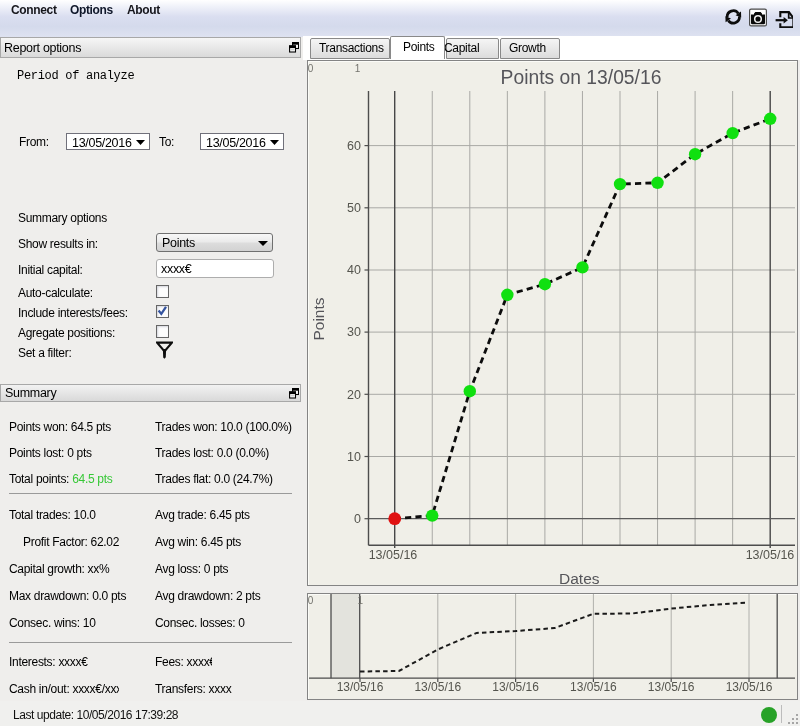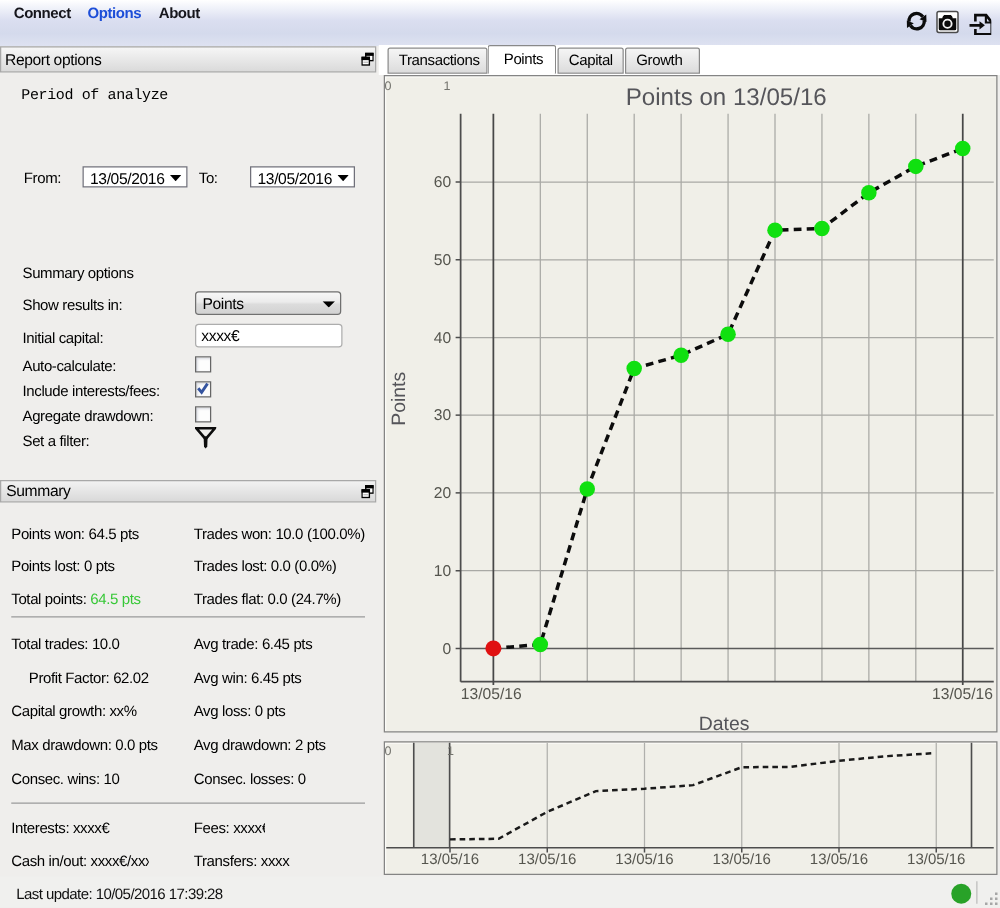--- a/index.html
+++ b/index.html
@@ -9,21 +9,21 @@
   .abs { position:absolute; }
   .lbl { position:absolute; letter-spacing:-0.3px; white-space:nowrap; }
 </style>
 </head>
 <body>
 <div id="wrap" style="position:absolute;left:0;top:0;width:800px;height:726px;transform:translateZ(0);">
 
 <div class="abs" style="left:0;top:0;width:800px;height:37px;
   background:linear-gradient(180deg,#ffffff 0%,#f1f3fa 16%,#dadef0 45%,#d4daec 72%,#dee2f1 100%);"></div>
 <span class="lbl" style="left:11px;top:3px;font-size:12px;font-weight:bold;letter-spacing:-0.35px;color:#16161c;">Connect</span>
-<span class="lbl" style="left:70px;top:3px;font-size:12px;font-weight:bold;letter-spacing:-0.35px;color:#1d4ed8;">Options</span>
+<span class="lbl" style="left:70px;top:3px;font-size:12px;font-weight:bold;letter-spacing:-0.35px;color:#0f172a;">Options</span>
 <span class="lbl" style="left:127px;top:3px;font-size:12px;font-weight:bold;letter-spacing:-0.35px;color:#16161c;">About</span>
 
 <svg class="abs" style="left:725px;top:8px;" width="68" height="20" viewBox="0 0 68 20">
 
   <g stroke="#0c0c0c" stroke-width="2.7" fill="none">
     <path d="M 2.2 9.4 A 6.1 6.1 0 0 1 13.3 5.4"></path>
     <path d="M 14.4 8.4 A 6.1 6.1 0 0 1 3.3 12.4"></path>
   </g>
   <g fill="#0c0c0c" stroke="none">
     <path d="M 16.0 3.5 L 10.6 7.3 L 16.2 9.5 Z"></path>
@@ -89,21 +89,21 @@
 
 <span class="lbl" style="left:18px;top:286px;">Auto-calculate:</span>
 <div class="abs" style="left:156px;top:285px;width:13px;height:13px;border:1px solid #666666;background:#fdfdfd;box-shadow:inset 1px 1px 2px #d4d6dd;"></div>
 
 <span class="lbl" style="left:18px;top:306px;">Include interests/fees:</span>
 <div class="abs" style="left:156px;top:305px;width:13px;height:13px;border:1px solid #666666;background:#fdfdfd;box-shadow:inset 1px 1px 2px #d4d6dd;"></div>
 <svg class="abs" style="left:157px;top:305px" width="11" height="12" viewBox="0 0 11 12">
   <path d="M1.6 5.6 L4.3 8.9 L9 1.9" fill="none" stroke="#35549f" stroke-width="2.3"></path>
 </svg>
 
-<span class="lbl" style="left:18px;top:326px;">Agregate drawdown:</span>
+<span class="lbl" style="left:18px;top:326px;">Agregate positions:</span>
 <div class="abs" style="left:156px;top:325px;width:13px;height:13px;border:1px solid #666666;background:#fdfdfd;box-shadow:inset 1px 1px 2px #d4d6dd;"></div>
 
 <span class="lbl" style="left:18px;top:346px;">Set a filter:</span>
 <svg class="abs" style="left:156px;top:341px" width="17" height="19" viewBox="0 0 17 19">
   <path d="M1.1 1.6 H15.9 L9.5 9.1 L7.5 9.1 Z" fill="none" stroke="#0d0d0d" stroke-width="2.1" stroke-linejoin="miter"></path>
   <path d="M6.9 8.5 L10.1 8.5 L9.8 16.2 L8.5 17.8 L7.2 16.4 Z" fill="#0d0d0d"></path>
 </svg>
 
 <div class="abs" style="left:0;top:384px;width:301px;height:18px;
   background:linear-gradient(180deg,#f2f2f2,#d9d9d9);border:1px solid #a8a8a8;"></div>
@@ -139,21 +139,21 @@
 <span class="lbl" style="left:9px;top:682px;">Cash in/out: xxxx€/xx<span style="display:inline-block;width:3px;overflow:hidden;vertical-align:top;">x</span></span>
 <span class="lbl" style="left:155px;top:682px;">Transfers: xxxx</span>
 
 <div class="abs" style="left:303px;top:36px;width:497px;height:24px;background:#ffffff;"></div>
 
 <div class="abs" style="left:310px;top:38px;width:80px;height:21px;border:1px solid #898989;border-radius:2px 2px 0 0;
   background:linear-gradient(180deg,#f5f5f5,#dcdcdc);"></div>
 <span class="lbl" style="left:319px;top:41px;">Transactions</span>
 <div class="abs" style="left:446px;top:38px;width:53px;height:21px;border:1px solid #898989;border-radius:2px 2px 0 0;
   background:linear-gradient(180deg,#f5f5f5,#dcdcdc);"></div>
-<span class="lbl" style="left:455px;top:41px;">Capital</span>
+<span class="lbl" style="left:444px;top:41px;">Capital</span>
 <div class="abs" style="left:500px;top:38px;width:60px;height:21px;border:1px solid #898989;border-radius:2px 2px 0 0;
   background:linear-gradient(180deg,#f5f5f5,#dcdcdc);"></div>
 <span class="lbl" style="left:509px;top:41px;">Growth</span>
 <div class="abs" style="left:390px;top:36px;width:55px;height:23px;border:1px solid #898989;border-bottom:none;border-radius:2px 2px 0 0;background:#ffffff;"></div>
 <span class="lbl" style="left:403px;top:40px;">Points</span>
 
 <div class="abs" style="left:307px;top:60px;width:491px;height:526px;border:1px solid #848484;background:#f0efe8;
   box-shadow:inset 1px 1px 0 #fbfbf7;"></div>
 <svg class="abs" style="left:308px;top:61px;" width="488" height="524" viewBox="308 61 488 524">
 

